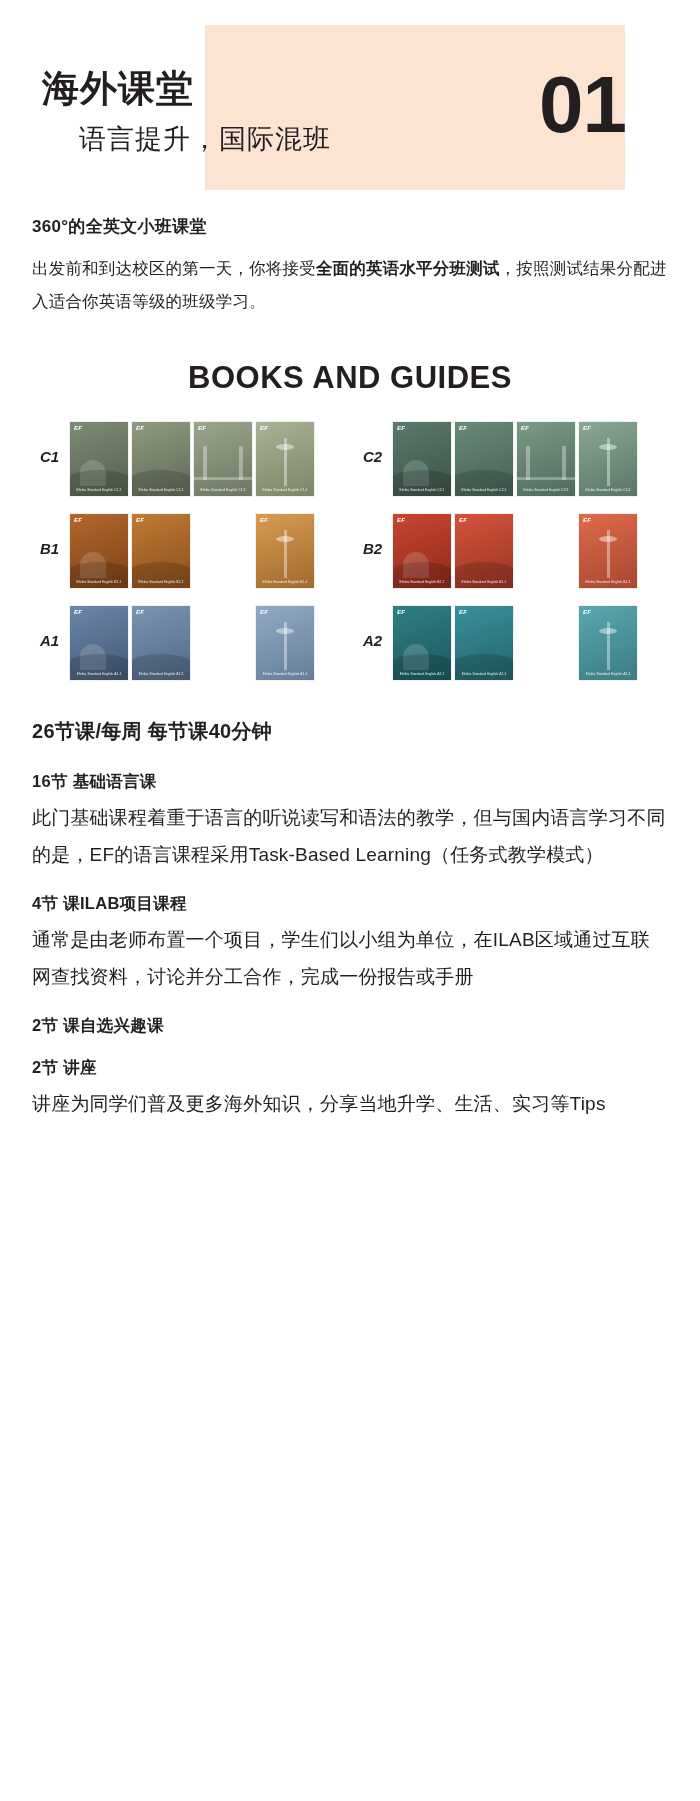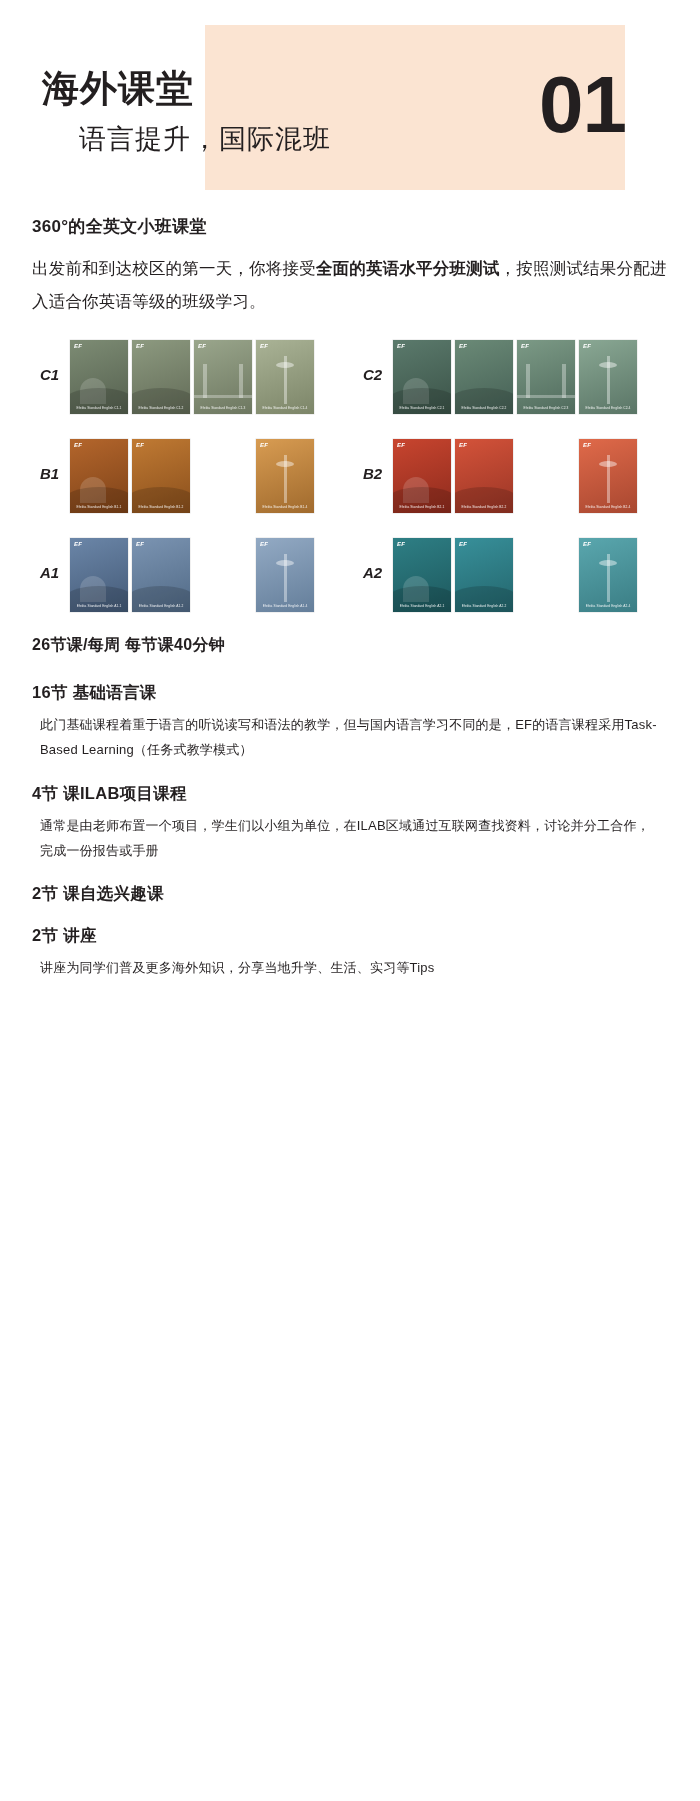--- a/index.html
+++ b/index.html
@@ -93,21 +93,21 @@
     text-align: center;
     font-size: 31px;
     font-weight: bold;
     letter-spacing: .5px;
     margin: 42px 0 26px 0;
     color: #231f20;
   }
   .books-grid {
     display: flex;
     flex-direction: column;
-    gap: 25px;
+    gap: 18px;
     padding: 0 8px;
   }
   .books-row {
     display: flex;
     gap: 26px;
   }
   .level-block {
     flex: 1;
     display: flex;
     align-items: flex-start;
@@ -212,36 +212,36 @@
     left: 50%;
     margin-left: -9px;
     width: 18px;
     height: 6px;
     border-radius: 50%;
     background: rgba(255,255,255,.45);
   }
 
   
   .stat-line {
-    font-size: 16px;
-    font-weight: bold;
-    margin: 23px 0 26px 0;
+    font-size: 20px;
+    font-weight: bold;
+    margin: 38px 0 26px 0;
     letter-spacing: .3px;
   }
   .block { margin-bottom: 20px; }
   .block-head {
     font-size: 16.5px;
     font-weight: bold;
     margin: 0 0 6px 0;
     letter-spacing: .3px;
   }
   .block-body {
-    font-size: 13px;
+    font-size: 19px;
     line-height: 1.95;
-    margin: 8px;
+    margin: 0;
     letter-spacing: .2px;
   }
   .bottom-pad { height: 30px; }
 </style>
 </head>
 <body>
 
 <div class="page">
 
   <div class="header">
@@ -256,20 +256,21 @@
   <div class="content">
     <div class="sec-head">360°的全英文小班课堂</div>
 
     <p class="para">
       <span>出发前和到达校区的第一天，你将接受</span><b>全面的英语水平分班测试</b><span>，按照测试结果分配进入适合你英语等级的班级学习。</span>
     </p>
 
   </div>
 
   <div class="content">
+    <div class="books-title">BOOKS AND GUIDES</div>
     <div class="books-grid">
 
       <div class="books-row">
         <div class="level-block">
           <div class="level-label">C1</div>
           <div class="covers">
             <div class="cover" style="background: linear-gradient(160deg, rgb(125, 140, 116) 0%, rgb(85, 96, 79) 100%);">
               <div class="art">
                   <div class="dome"></div>
                   <div class="hill"></div>

